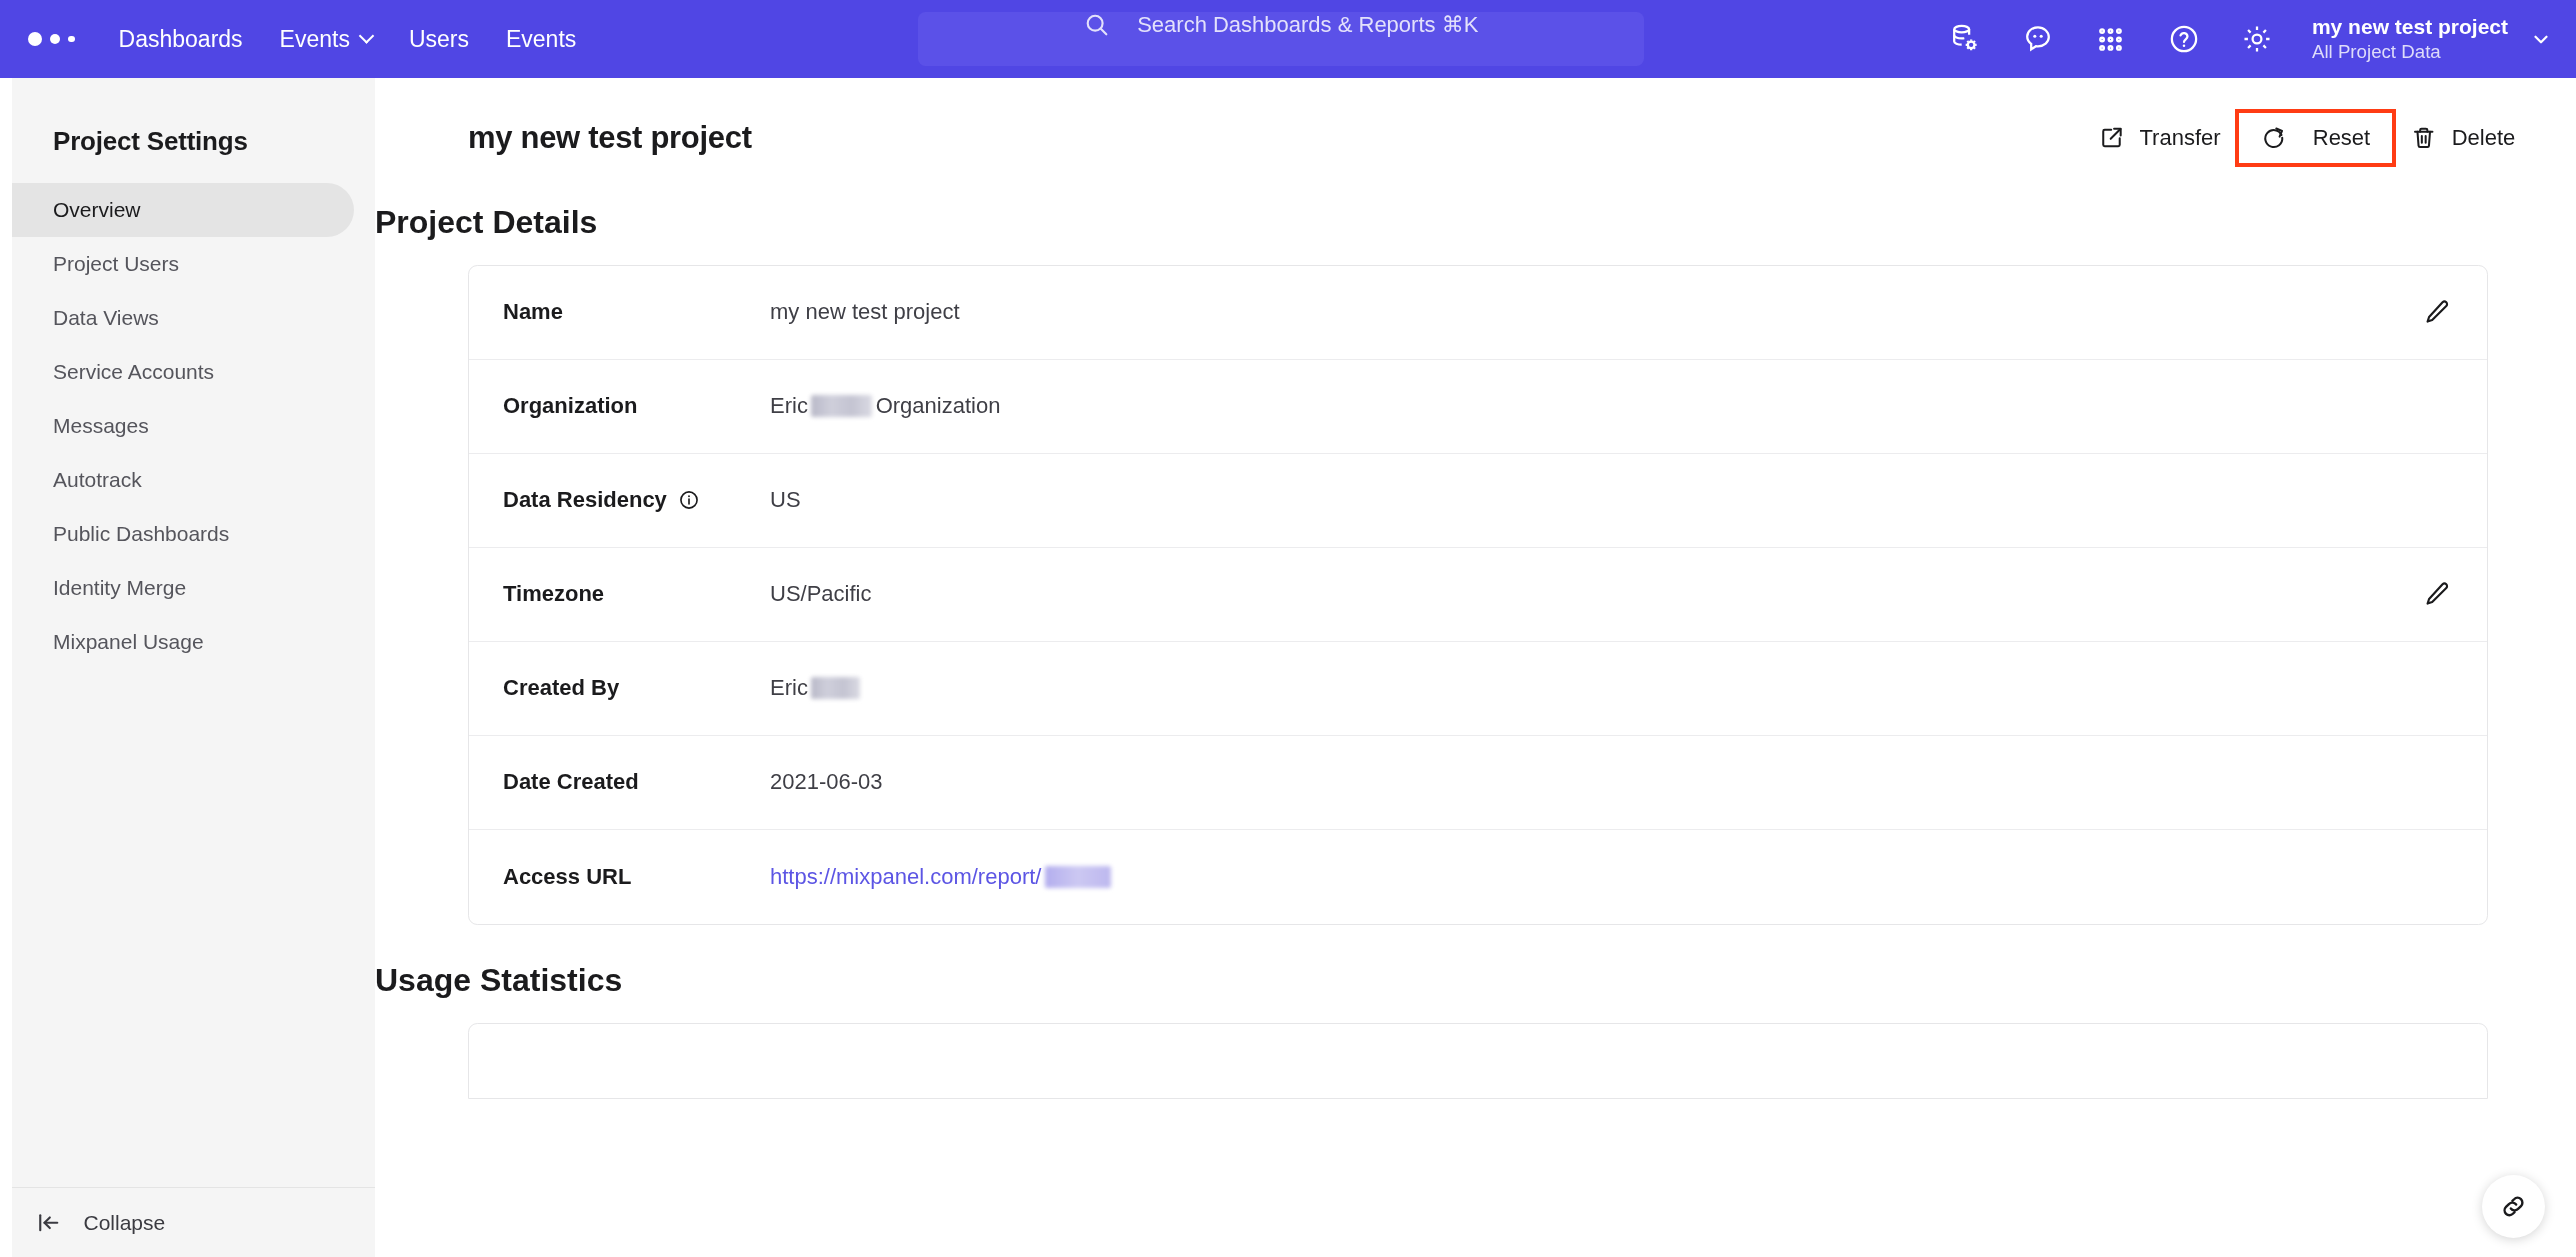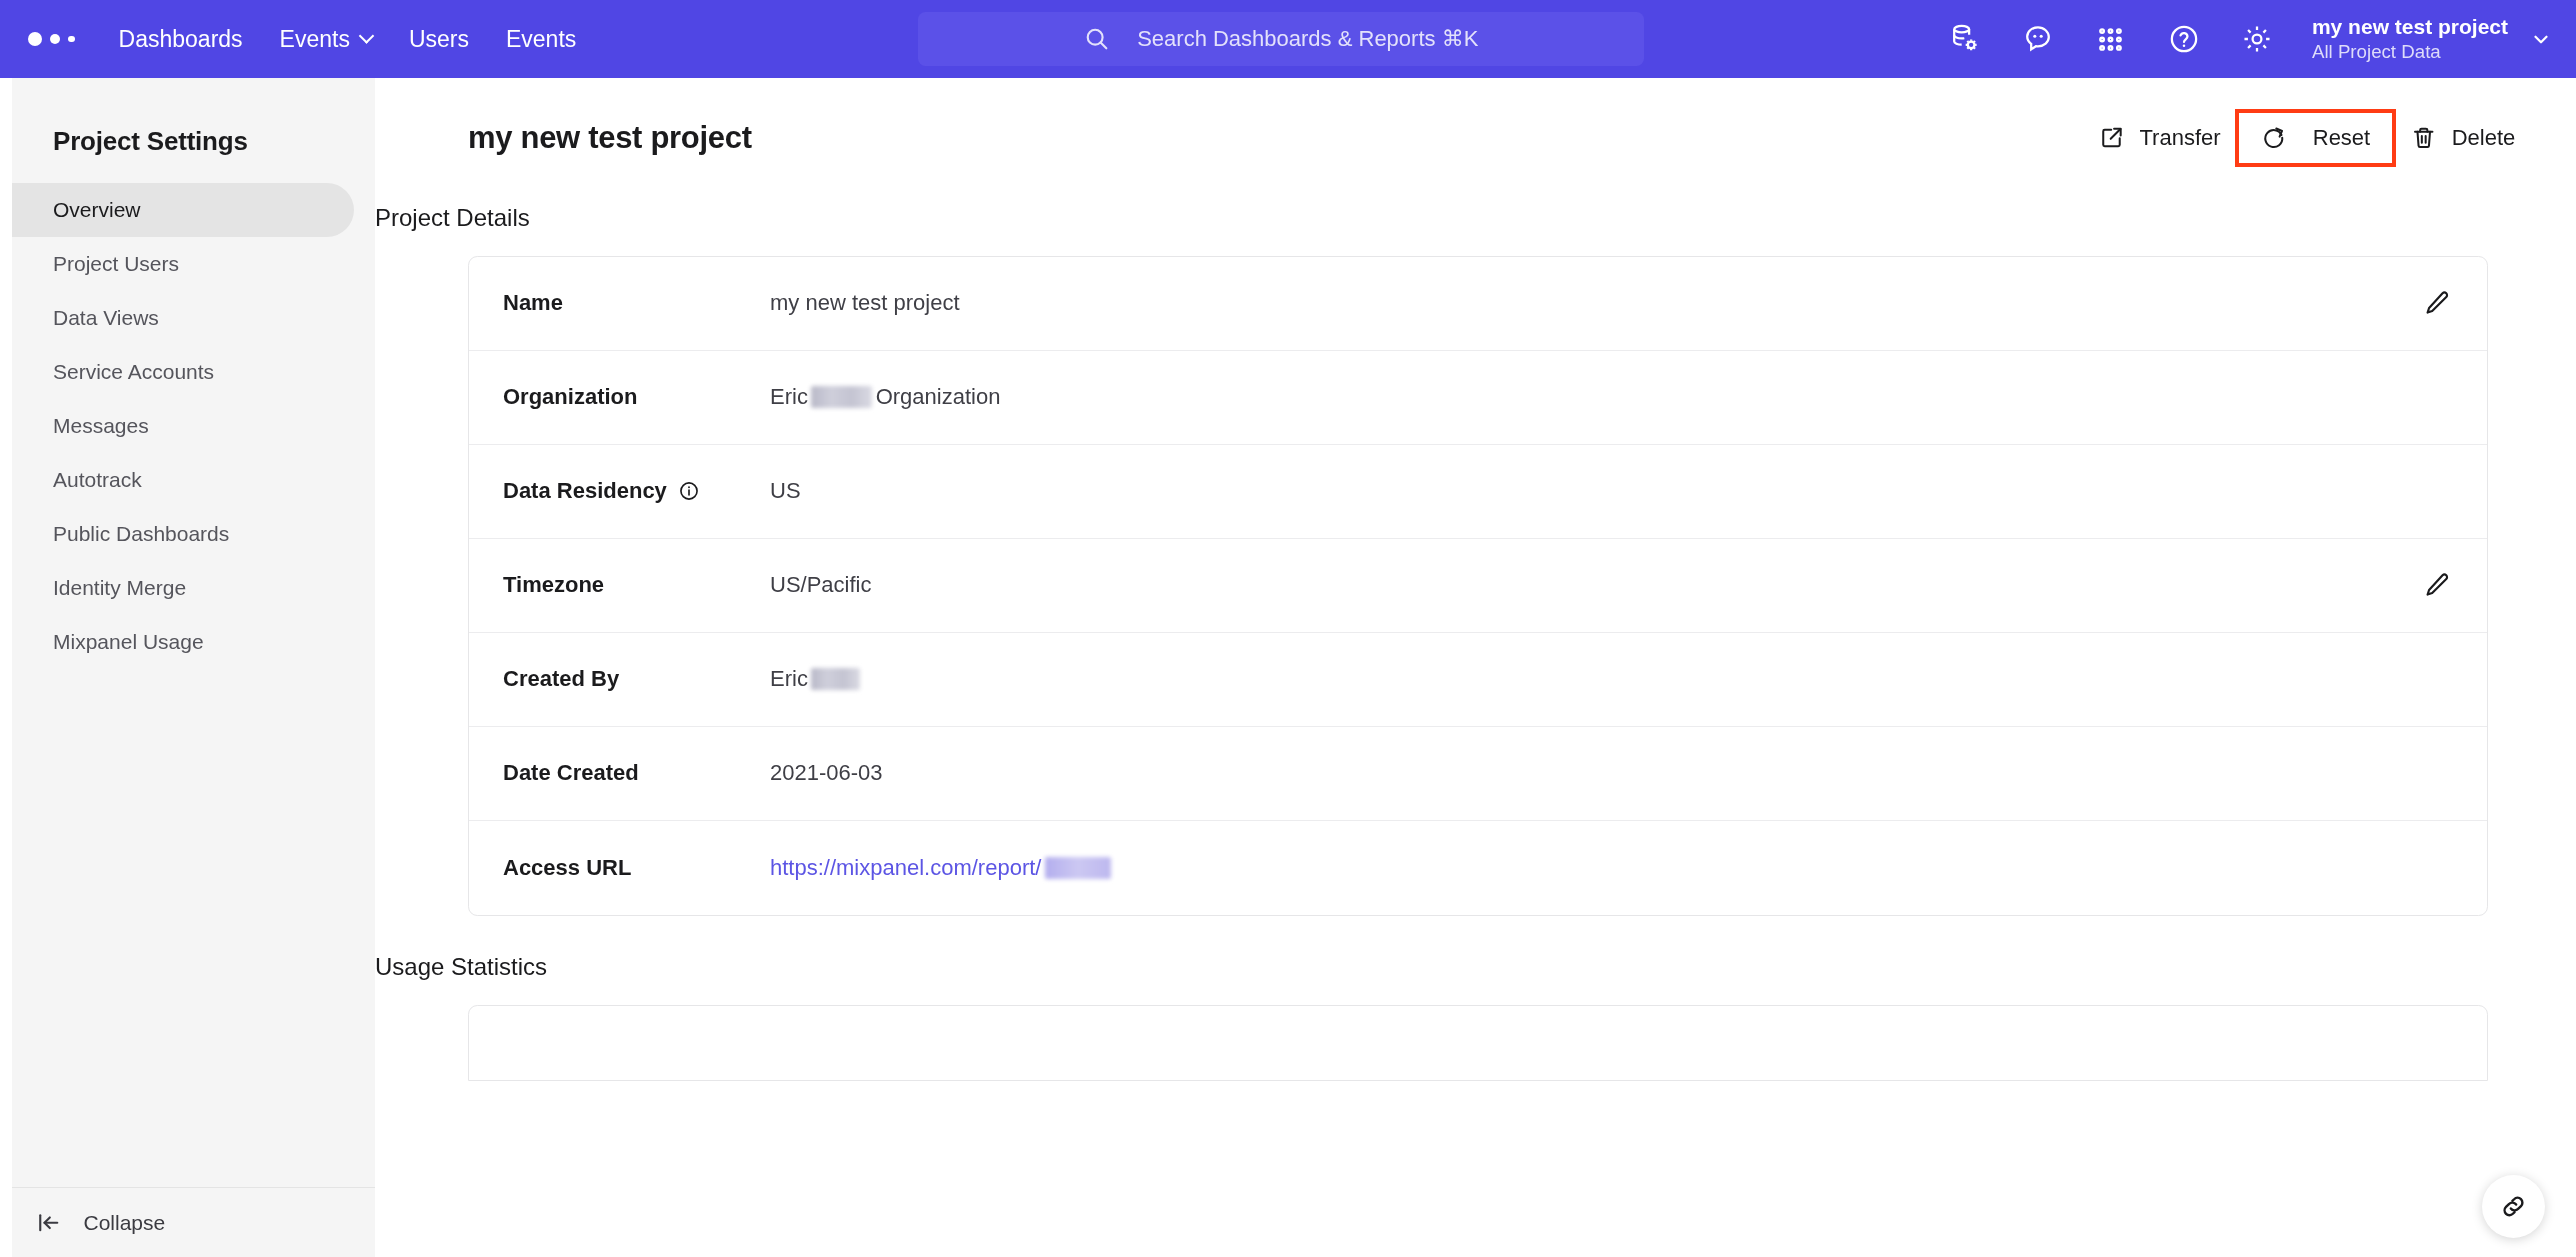--- a/index.html
+++ b/index.html
@@ -42,21 +42,21 @@
     display:inline-block; width:11px; height:11px;
     border-right:2.2px solid #fff; border-bottom:2.2px solid #fff;
     transform: rotate(45deg) translate(-2.5px,-2.5px);
   }
 
   .searchbar {
     position:absolute; left:918px; top:12px;
     width:726px; height:54px;
     background:#5b51e8;
     border-radius:7.6px;
-    display:flex; align-items:center; justify-content:center;
+    display:flex; align-items:flex-start; justify-content:center;
     gap:28px; cursor:text;
   }
   .searchbar .ph { color:#e3e1fb; font-size:22px; white-space:nowrap; }
 
   .nav-right {
     position:absolute; right:24px; top:0; height:78px;
     display:flex; align-items:center; gap:0;
   }
   .nav-icon {
     width:73px; height:78px;
@@ -112,21 +112,21 @@
   .page-title { font-size:31px; font-weight:700; color:#1b1b1d; letter-spacing:-0.3px; }
   .head-actions { display:flex; align-items:center; gap:0; }
   .act-btn {
     display:flex; align-items:center; gap:15.3px;
     font-size:22px; color:#1b1b1d; cursor:pointer;
     padding:12px 18.7px; white-space:nowrap;
   }
   .act-btn.highlight { outline:4.2px solid #ff3c14; outline-offset:0; padding:12px 22px;gap:26px; }
 
   .section-title {
-    font-size:24px; font-weight:400; color:#1b1b1d;
+    font-size:32px; font-weight:700; color:#1b1b1d;
     margin-top:6.8px; margin-bottom:24px;
   }
 
   .card {
     margin-left:93px; width:2020px;
     border:0.8px solid #e6e6e8; border-radius:9.3px;
     background:#fff; overflow:hidden;
   }
   .row {
     height:94px; display:flex; align-items:center;

